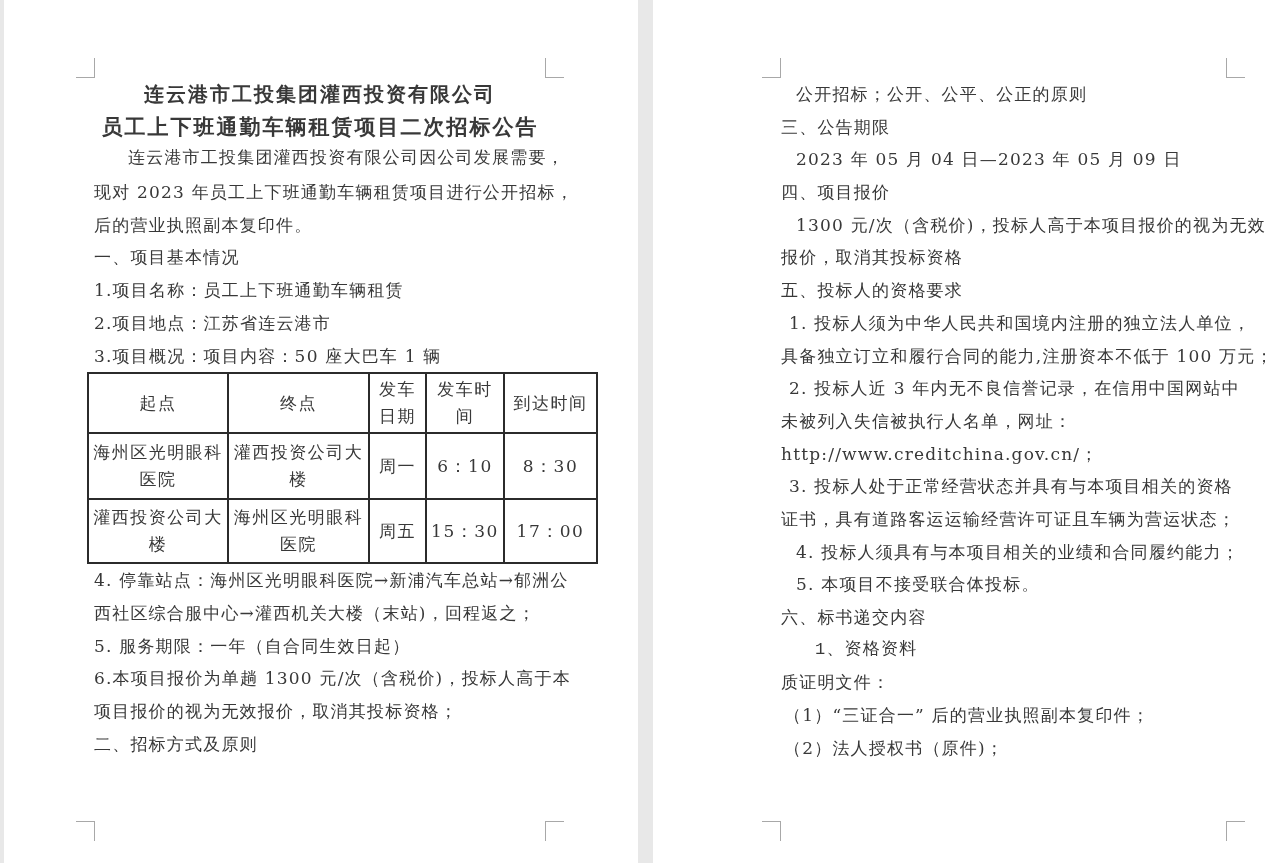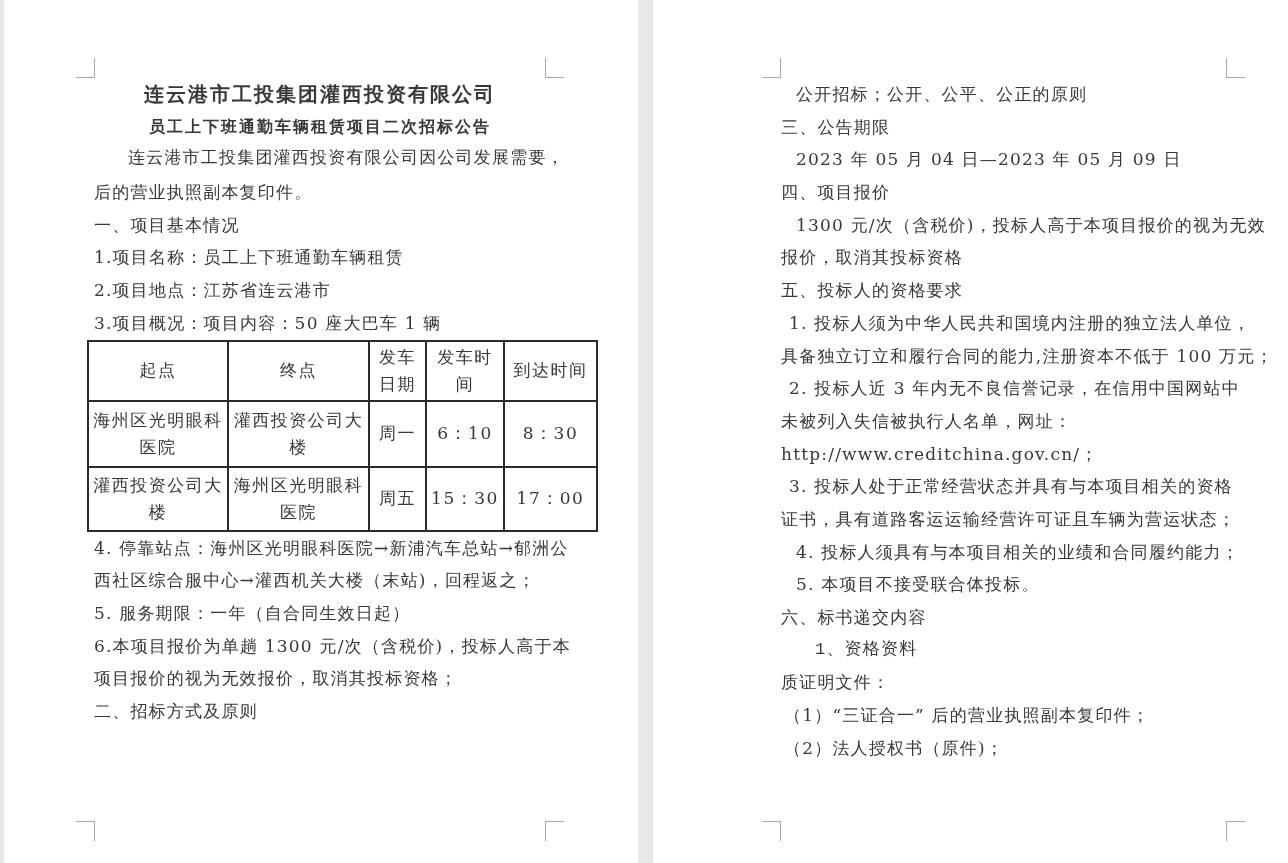--- a/index.html
+++ b/index.html
@@ -42,21 +42,21 @@
   .content { position: absolute; top: 78px; }
   #p1 .content { left: 90px; width: 452px; }
   #p2 .content { left: 94px; width: 446px; }
 
   .line {
     height: 32.7px; line-height: 32.7px;
     font-size: 17px; letter-spacing: 1.2px; white-space: nowrap;
   }
   .title { font-weight: bold; text-align: center; letter-spacing: 2px; }
   .t1 { font-size: 20px; }
-  .t2 { font-size: 16px; }
+  .t2 { font-size: 21px; }
   .ind2  { padding-left: 34px; font-family: Liberation Mono, monospace; }
   .ind1  { padding-left: 15px; }
   .ind05 { padding-left: 8px; }
   .ind02 { padding-left: 3px; }
 
   table.sched {
     border-collapse: collapse; table-layout: fixed;
     margin-left: -7px; width: 499px; height: 192px;
   }
   table.sched th, table.sched td {
@@ -84,20 +84,21 @@
     <div class="mark mark-tl"></div>
     <div class="mark mark-tr"></div>
     <div class="mark mark-bl"></div>
     <div class="mark mark-br"></div>
 
     <div class="content">
       <div class="line title t1">连云港市工投集团灌西投资有限公司</div>
       <div class="line title t2">员工上下班通勤车辆租赁项目二次招标公告</div>
 
       <div class="line ind2">连云港市工投集团灌西投资有限公司因公司发展需要，</div>
+      <div class="line">现对 2023 年员工上下班通勤车辆租赁项目进行公开招标，</div>
       <div class="line">后的营业执照副本复印件。</div>
       <div class="line">一、项目基本情况</div>
       <div class="line">1.项目名称：员工上下班通勤车辆租赁</div>
       <div class="line">2.项目地点：江苏省连云港市</div>
       <div class="line">3.项目概况：项目内容：50 座大巴车 1 辆</div>
 
       <table class="sched">
         <tbody>
             <tr class="tr-head">
           <th class="c-start">起点</th>

